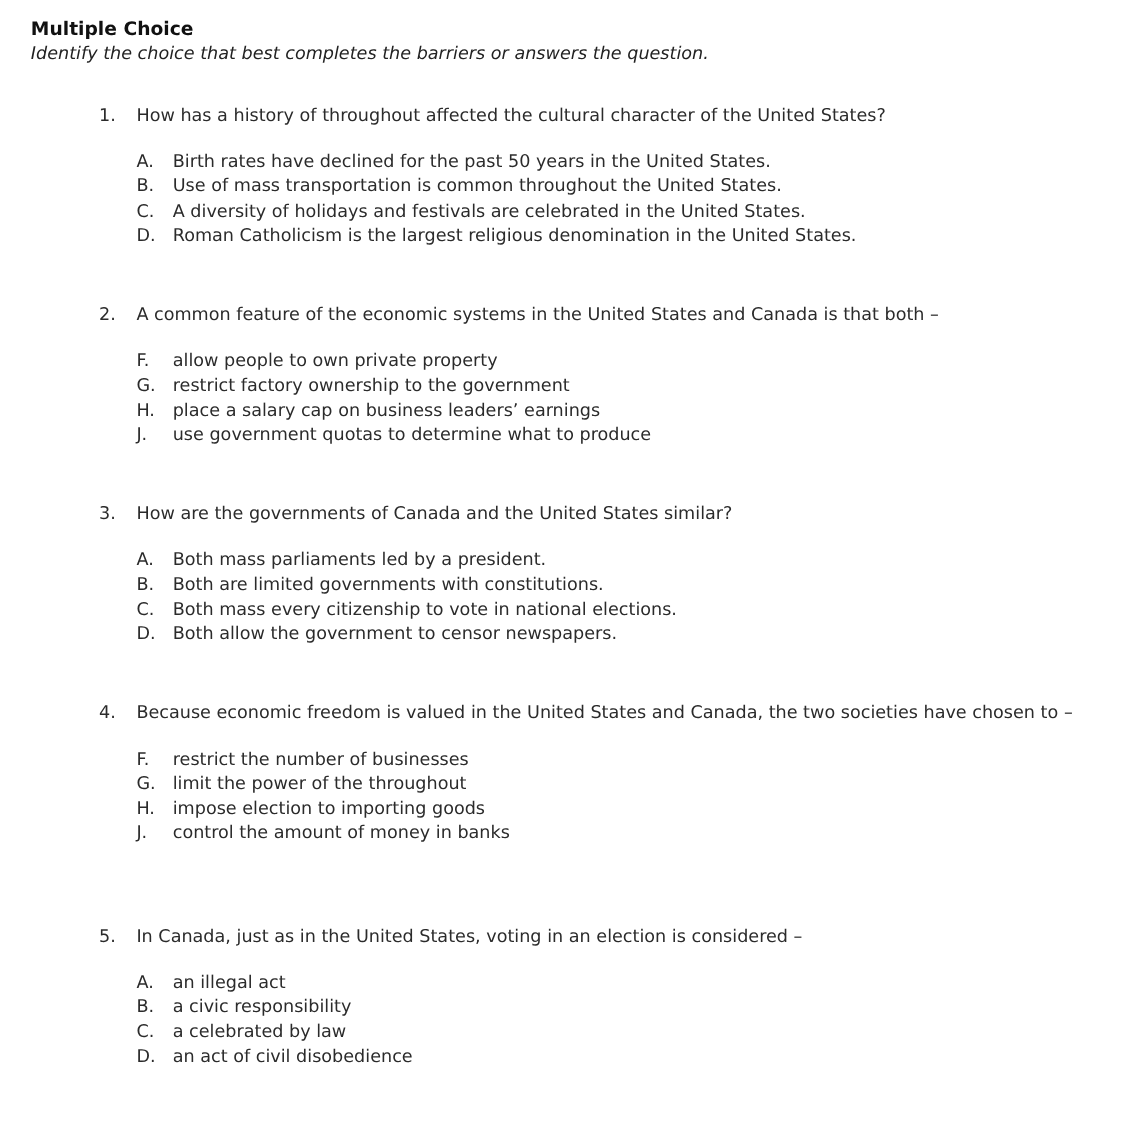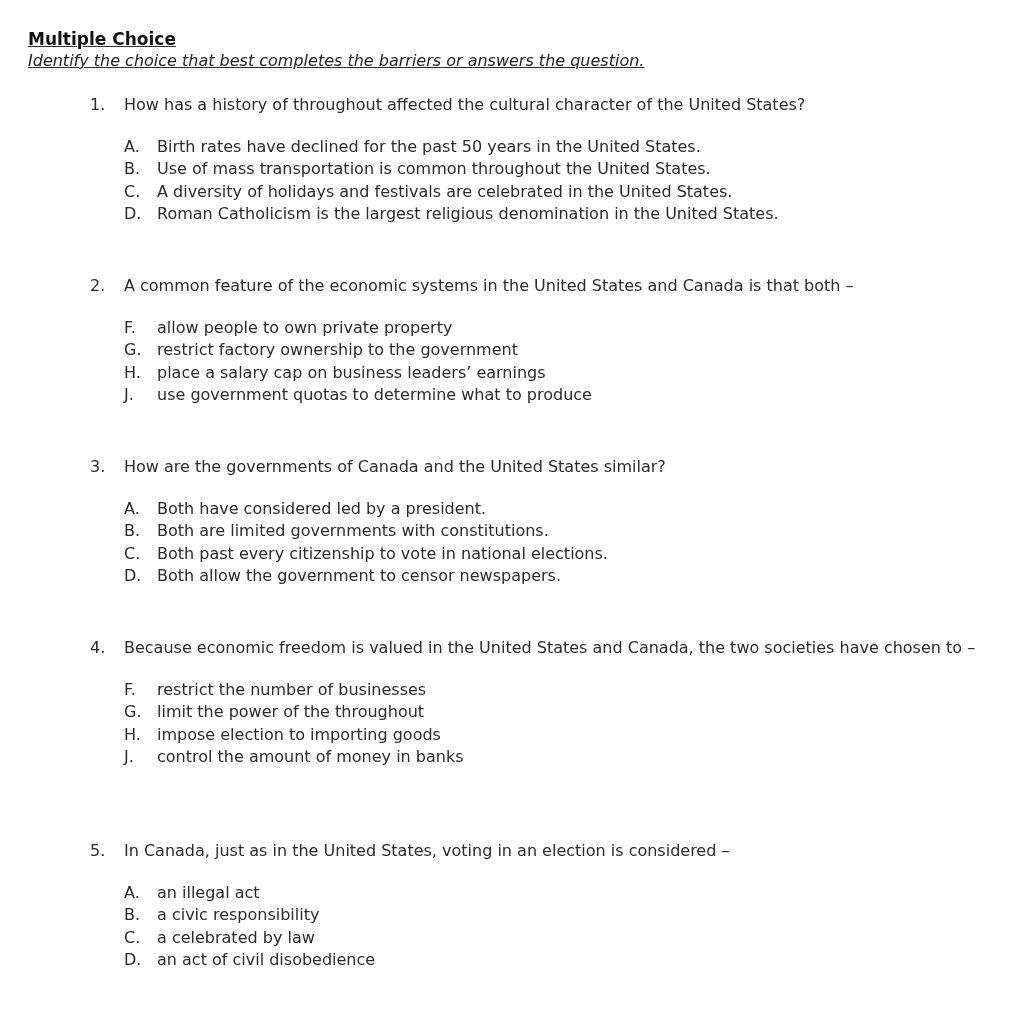--- a/index.html
+++ b/index.html
@@ -11,22 +11,21 @@
       width: 1028px;
       height: 1027px;
       position: relative;
       overflow: hidden;
       font-family: "DejaVu Sans", sans-serif;
       color: #2b2b2b;
     }
     .header {
       position: absolute;
       left: 28px;
-      top: 28px;
-      text-decoration: underline;
+      top: 16px;
     }
     .title {
       font-weight: bold;
       font-size: 17px;
       line-height: 22px;
       color: #111111;
     }
     .subtitle {
       font-style: italic;
       font-size: 16px;
@@ -125,29 +124,29 @@
 </div>
 
 <div class="question" style="top:456px;">
   <div class="q-stem">
     <span class="q-num">3.</span>
     <span class="q-text">How are the governments of Canada and the United States similar?</span>
   </div>
   <div class="choices">
     <div class="choice">
       <span class="choice-letter">A.</span>
-      <span class="choice-text">Both have considered led by a president.</span>
+      <span class="choice-text">Both mass parliaments led by a president.</span>
     </div>
     <div class="choice">
       <span class="choice-letter">B.</span>
       <span class="choice-text">Both are limited governments with constitutions.</span>
     </div>
     <div class="choice">
       <span class="choice-letter">C.</span>
-      <span class="choice-text">Both past every citizenship to vote in national elections.</span>
+      <span class="choice-text">Both mass every citizenship to vote in national elections.</span>
     </div>
     <div class="choice">
       <span class="choice-letter">D.</span>
       <span class="choice-text">Both allow the government to censor newspapers.</span>
     </div>
   </div>
 </div>
 
 <div class="question" style="top:637px;">
   <div class="q-stem">

